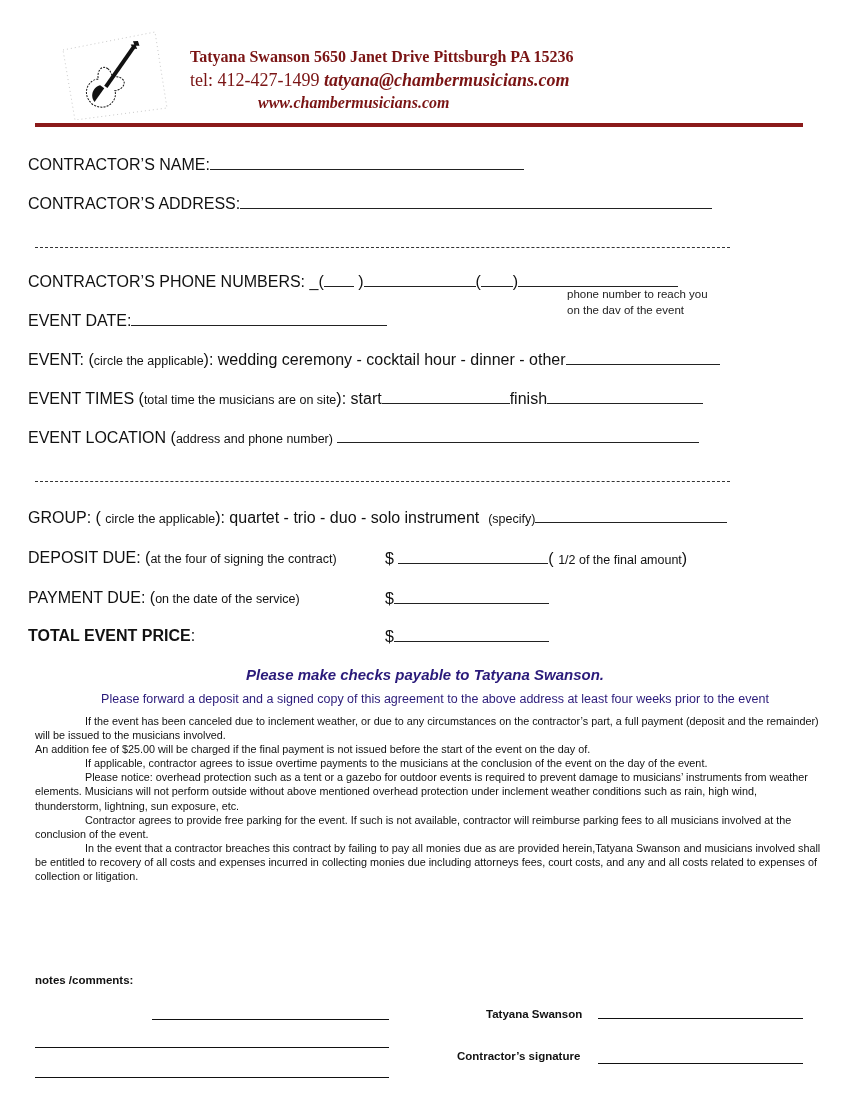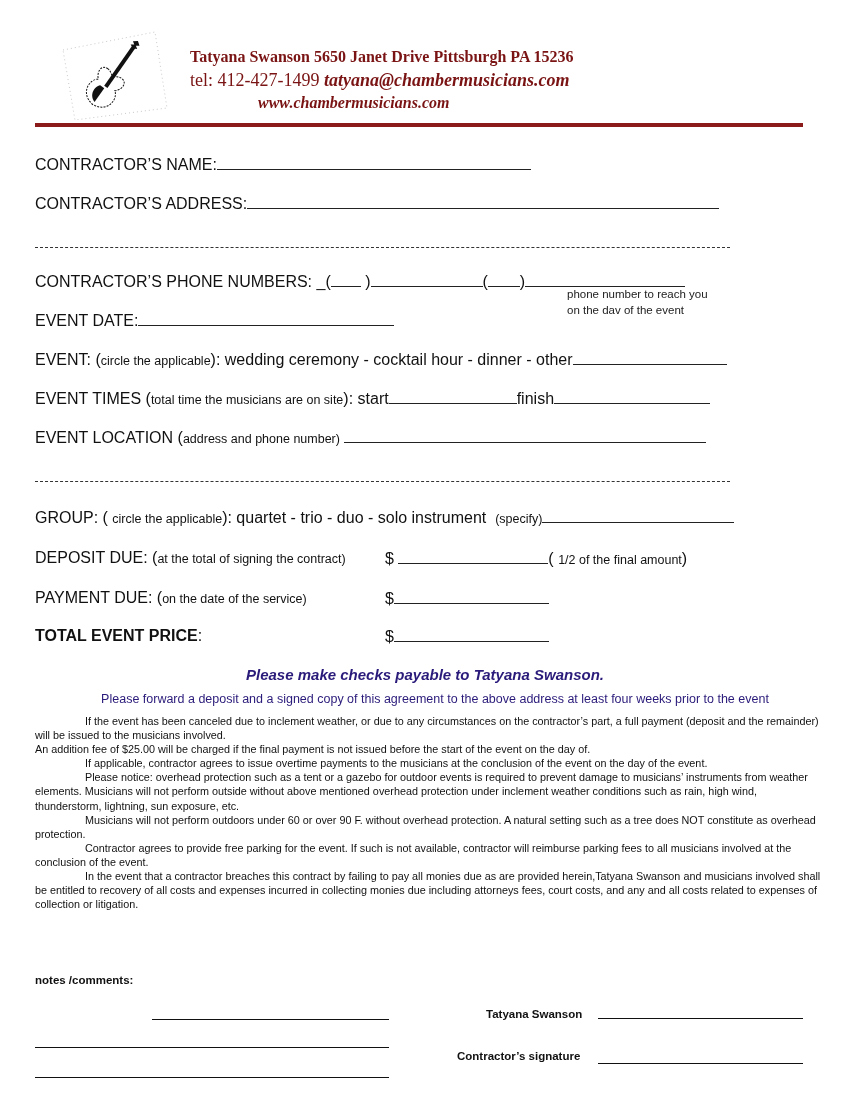--- a/index.html
+++ b/index.html
@@ -5,21 +5,21 @@
   html, body { margin:0; padding:0; background:#fff; }
   body { width:850px; height:1100px; position:relative; overflow:hidden; font-family:"Liberation Sans", sans-serif; color:#111; }
   .abs { position:absolute; white-space:nowrap; }
   .logo { left:55px; top:30px; width:115px; height:90px; }
   .hdr { font-family:"Liberation Serif", serif; color:#7a1414; }
   .hdr1 { left:190px; top:48px; font-size:16px; font-weight:bold; }
   .hdr2 { left:190px; top:70px; font-size:18px; }
   .hdr2 i { font-weight:bold; }
   .hdr3 { left:258px; top:94px; font-size:16px; font-weight:bold; font-style:italic; }
   .rule { left:35px; top:123px; width:768px; height:4px; background:#8b1a1a; }
-  .f { font-size:16px; color:#111; left:35px; }
+  .f { font-size:16px; color:#111; left:28px; }
   .f small { font-size:12.5px; }
   .blank { display:inline-block; border-bottom:1px solid #222; height:14px; vertical-align:baseline; }
   .fullblank { left:35px; height:1px; border-bottom:1px dashed #333; width:695px; }
   .note { font-size:11.5px; color:#222; left:567px; line-height:16px; }
   .purple { color:#2a1a7a; }
   .checks { left:0; width:850px; text-align:center; top:666px; font-size:15px; font-weight:bold; font-style:italic; }
   .forward { left:0; width:870px; text-align:center; top:692px; font-size:12.5px; }
   .terms { left:35px; top:714px; width:790px; font-size:10.8px; line-height:14.1px; white-space:normal; color:#111; }
   .terms p { margin:0; text-indent:50px; }
   .terms p.noind { text-indent:0; }
@@ -75,21 +75,21 @@
 <div class="abs f" style="top:428px;">
   <span>EVENT LOCATION (</span><small>address and phone number</small><small>)</small> <span class="blank" style="width:362px"></span>
 </div>
 <div class="abs fullblank" style="top:480px;"></div>
 
 <div class="abs f" style="top:508px;">
   <span>GROUP: ( </span><small>circle the applicable</small><span>): quartet - trio - duo - solo instrument</span>&nbsp;&nbsp;<small>(specify)</small><span class="blank" style="width:192px"></span>
 </div>
 
 <div class="abs f" style="top:549px;">
-  <span>DEPOSIT DUE: (</span><small>at the total of signing the contract</small><small>)</small>
+  <span>DEPOSIT DUE: (</span><small>at the four of signing the contract</small><small>)</small>
 </div>
 <div class="abs f" style="top:549px; left:385px;">
   <span>$ </span><span class="blank" style="width:150px"></span><span>( </span><small>1/2 of the final amount</small><span>)</span>
 </div>
 
 <div class="abs f" style="top:589px;">
   <span>PAYMENT DUE: (</span><small>on the date of the service</small><small>)</small>
 </div>
 <div class="abs f" style="top:589px; left:385px;">
   <span>$</span><span class="blank" style="width:155px"></span>
@@ -103,21 +103,20 @@
 </div>
 
 <div class="abs purple checks">Please make checks payable to Tatyana Swanson.</div>
 <div class="abs purple forward">Please forward a deposit and a signed copy of this agreement to the above address at least four weeks prior to the event</div>
 
 <div class="abs terms">
   <p>If the event has been canceled due to inclement weather, or due to any circumstances on the contractor’s part, a full payment (deposit and the remainder) will be issued to the musicians involved.</p>
   <p class="noind">An addition fee of  $25.00 will be charged if the final payment is not issued before the start of the event on the day of.</p>
   <p>If applicable, contractor agrees to issue overtime payments to the musicians at the conclusion of the event on the day of the event.</p>
   <p>Please notice: overhead protection such as a tent or a gazebo for outdoor events is required to prevent damage to musicians’ instruments from weather elements. Musicians will not perform outside without above mentioned overhead protection under inclement weather conditions such as rain, high wind, thunderstorm, lightning, sun exposure, etc.</p>
-  <p>Musicians will not perform outdoors under 60 or over 90 F. without overhead protection.  A natural setting such as a tree does NOT constitute as overhead protection.</p>
   <p>Contractor agrees to provide free parking for the event. If such is not available, contractor will reimburse parking fees to all musicians involved at the conclusion of the event.</p>
   <p>In the event that a contractor breaches this contract by failing to pay all monies due as are provided herein,Tatyana Swanson and musicians involved shall be entitled to recovery of all costs and expenses incurred in collecting monies due including attorneys fees, court costs, and any and all costs related to expenses of collection or litigation.</p>
 </div>
 
 <div class="abs sigtxt" style="left:35px; top:964px;margin-top:10px;">notes /comments:</div>
 <div class="abs line" style="left:152px; top:1019px; width:237px;"></div>
 <div class="abs line" style="left:35px; top:1047px; width:354px;"></div>
 <div class="abs line" style="left:35px; top:1077px; width:354px;"></div>
 
 <div class="abs sigtxt" style="left:486px; top:1008px;">Tatyana Swanson</div>

